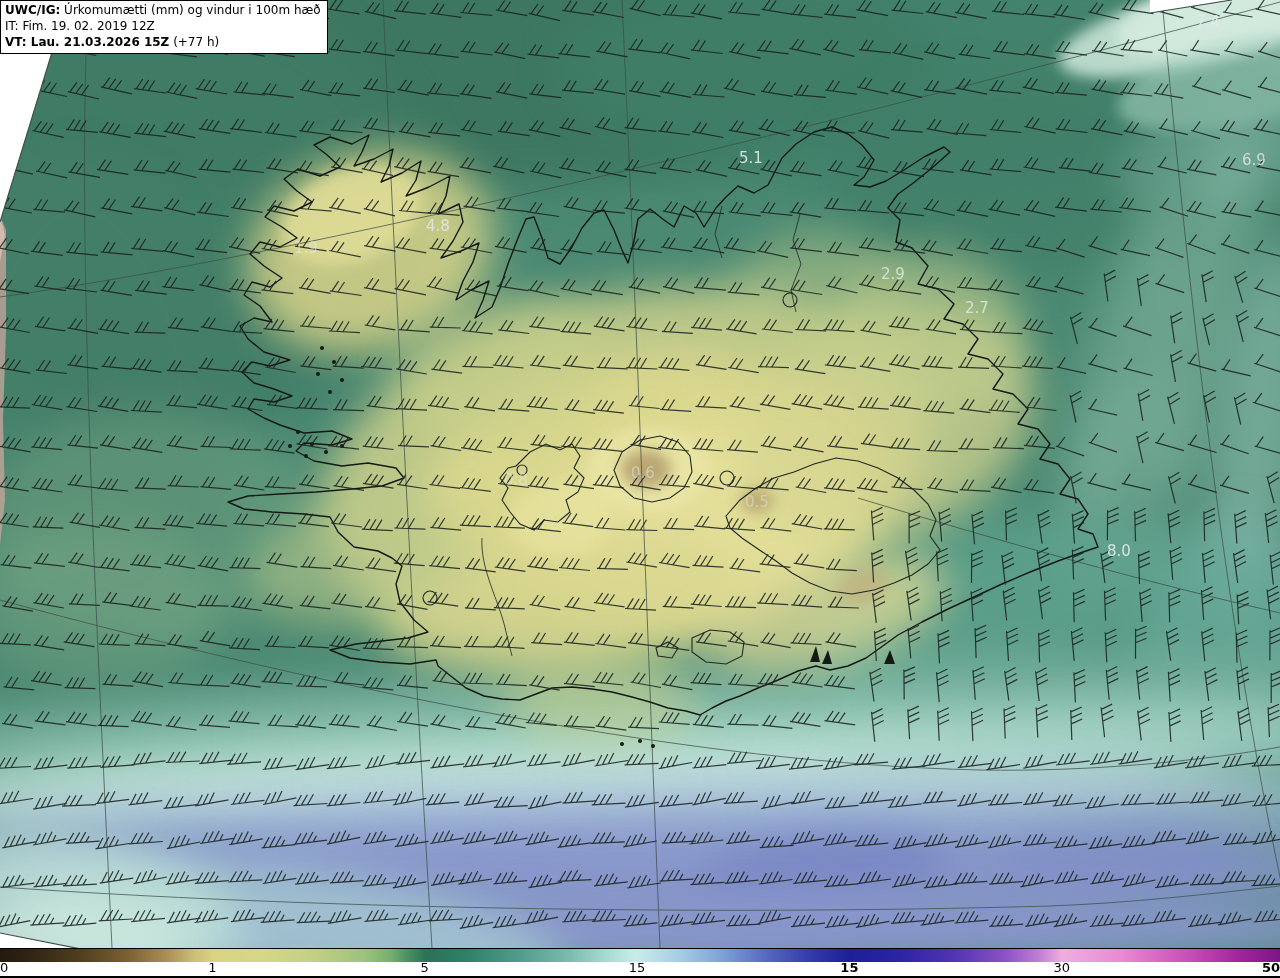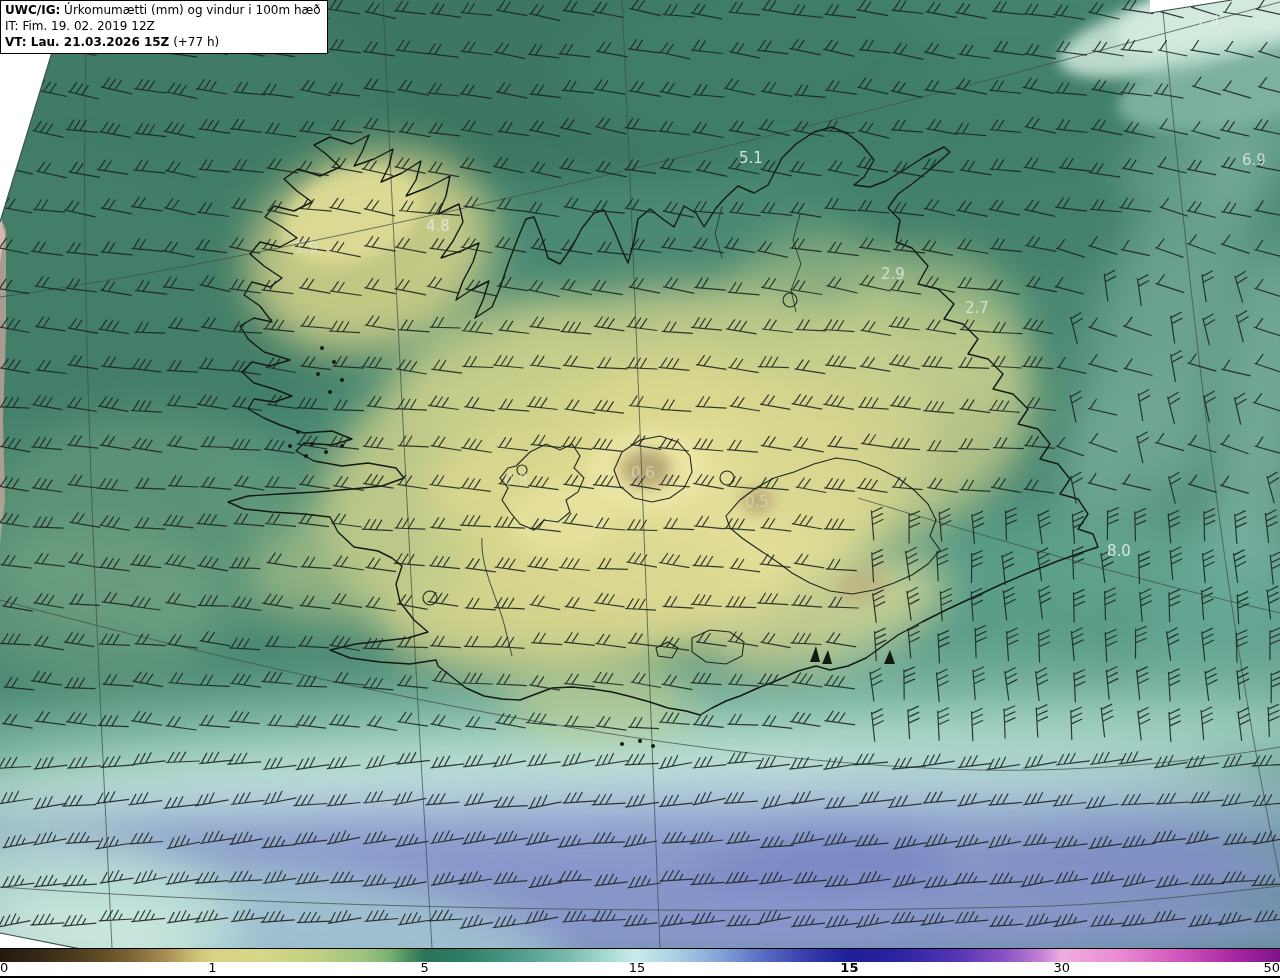--- a/index.html
+++ b/index.html
@@ -8,21 +8,21 @@
   #map-svg{position:absolute;top:0;left:0;display:block;}
   .title-box{position:absolute;top:0;left:0;z-index:6;background:#ffffff;border:1px solid #000;
              padding:2px 6px 3px 4px;font-size:12px;line-height:1.32;color:#000;white-space:nowrap;}
   .title-box .b{font-weight:bold;}
   .colorbar-wrap{position:absolute;left:0;top:948px;width:1280px;height:30px;box-sizing:border-box;
                  border-top:1px solid #000;border-bottom:2px solid #000;background:#ffffff;z-index:5;}
   .colorbar-gradient{width:100%;height:13px;}
   .colorbar-labels{position:relative;height:15px;font-size:13px;color:#000;}
   .colorbar-labels span{position:absolute;top:-2px;transform:translateX(-50%);}
   .colorbar-labels span.align-left{transform:none;}
-  .colorbar-labels span.align-right{transform:translateX(-100%);}
+  .colorbar-labels span.align-right{transform:translateX(-100%);font-weight:bold;}
 </style>
 </head>
 <body>
 
 <div class="stage">
 
   <svg id="map-svg" width="1280" height="948" viewBox="0 0 1280 948">
       <defs>
         <filter id="blurB" x="-60%" y="-60%" width="220%" height="220%">
           <feGaussianBlur stdDeviation="20"></feGaussianBlur>

